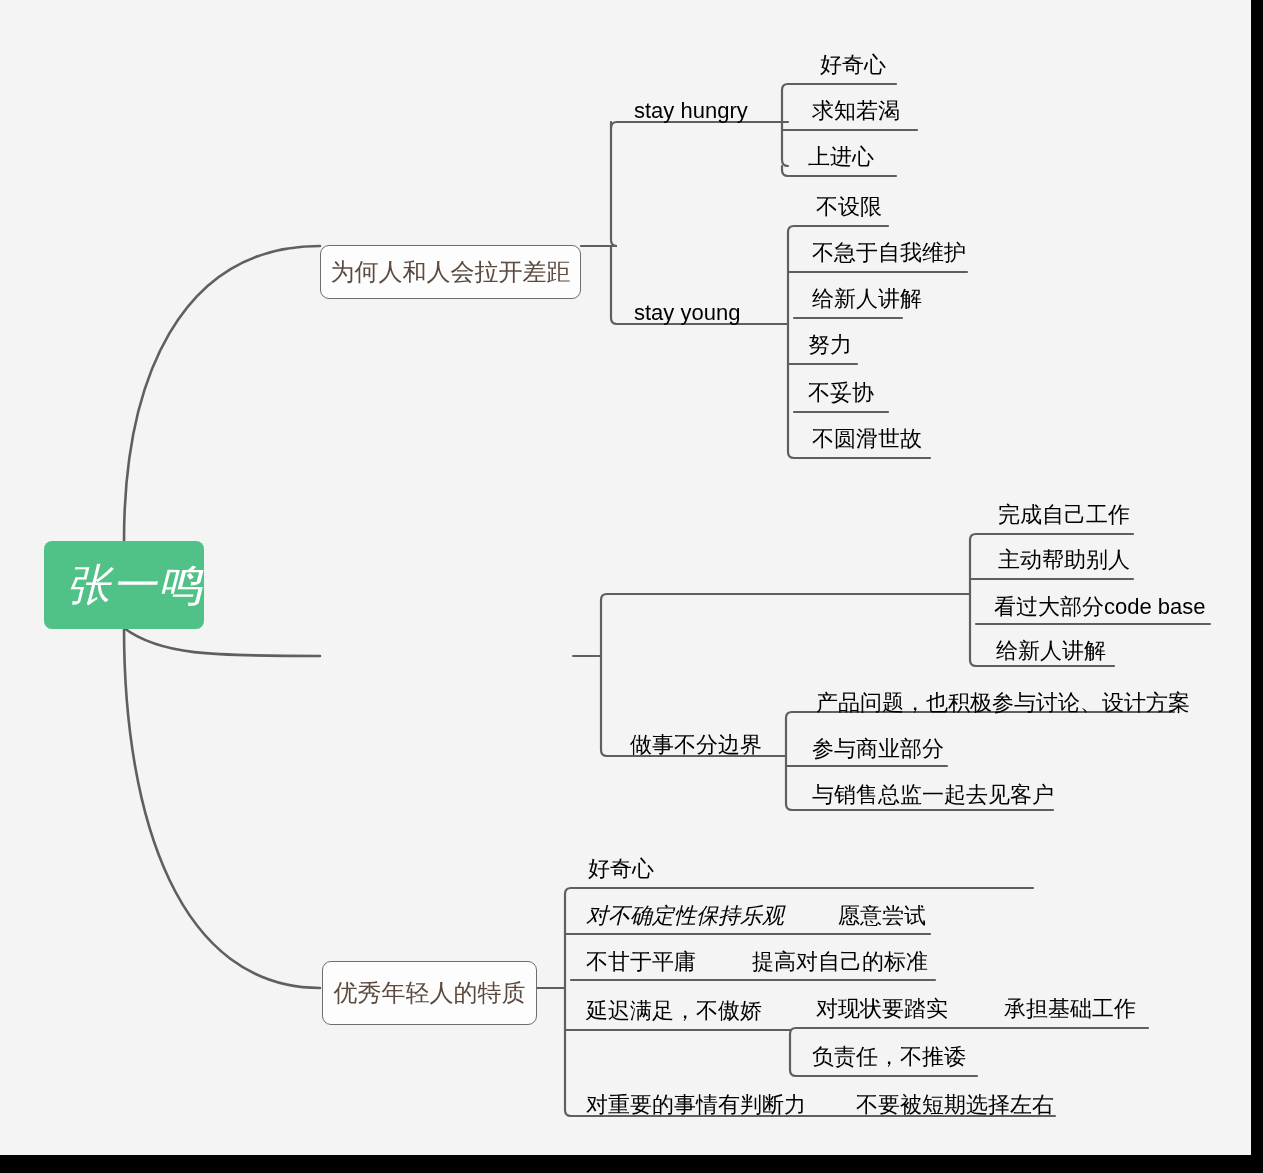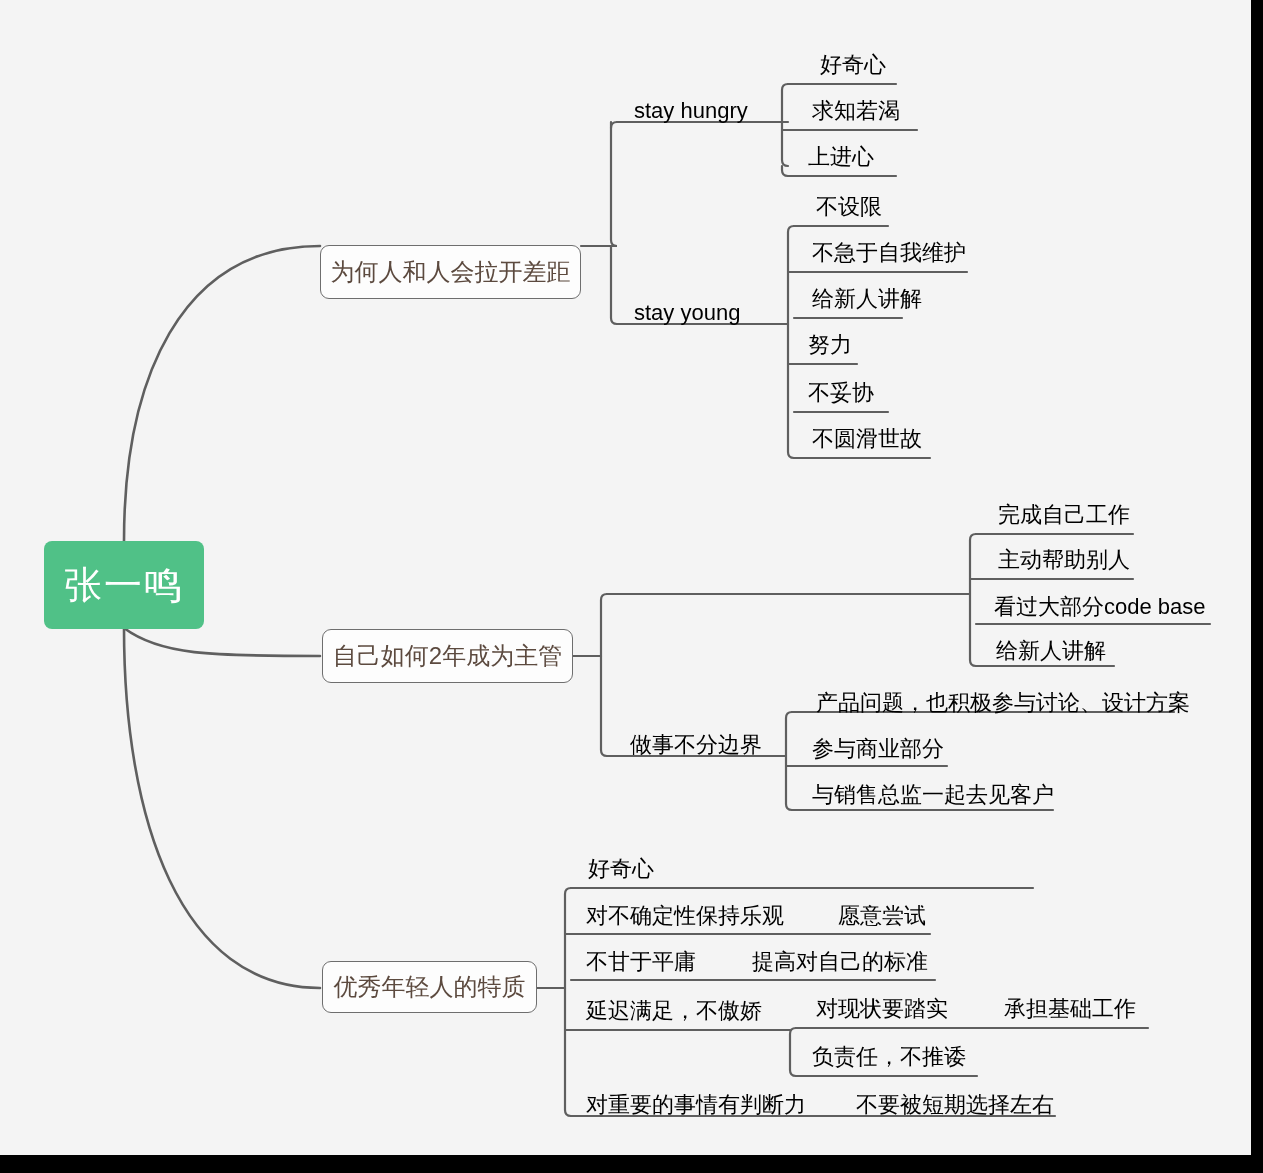--- a/index.html
+++ b/index.html
@@ -16,23 +16,24 @@
     overflow:hidden;
   }
   svg#wires{position:absolute;left:0;top:0;width:1251px;height:1155px;}
   .node{position:absolute;box-sizing:border-box;}
 
   
   .root-node{
     background:#50c187;
     border-radius:8px;
     color:#ffffff;
-    display:flex;align-items:center;justify-content:center;
-    font-size:38px;
+    display:flex;align-items:center;justify-content:flex-end;
+    font-size:44px;
     letter-spacing:2px;
+    font-style:italic;
   }
   
   .box-node{
     background:#fdfdfd;
     border:1.6px solid #6e6e6e;
     border-radius:9px;
     color:#5c4a3f;
     display:flex;align-items:center;justify-content:center;
     font-size:24px;
   }
@@ -119,25 +120,22 @@
   </svg>
 
   <div class="node root-node" style="left:44px;top:541px;width:160px;height:88px;">
     <span>张一鸣</span>
   </div>
 
   <div class="node box-node" style="left:320px;top:219px;width:261px;height:54px;margin-top:26px;">
     <span>为何人和人会拉开差距</span>
   </div>
 
-  <div class="node box-node" style="left:322px;top:629px;width:251px;height:54px;">
-    <span>自己如何2年成为主管</span>
-  </div>
 
-  <div class="node box-node" style="left:322px;top:961px;width:215px;height:52px;">
+  <div class="node box-node" style="left:322px;top:961px;width:215px;height:64px;">
     <span>优秀年轻人的特质</span>
   </div>
 
   <div class="lbl en" style="left:634px;top:100px;">stay hungry</div>
   <div class="lbl en" style="left:634px;top:302px;">stay young</div>
 
   <div class="lbl" style="left:820px;top:54px;">好奇心</div>
   <div class="lbl" style="left:812px;top:100px;">求知若渴</div>
   <div class="lbl" style="left:808px;top:146px;">上进心</div>
 
@@ -154,21 +152,21 @@
   <div class="lbl" style="left:998px;top:549px;">主动帮助别人</div>
   <div class="lbl" style="left:994px;top:596px;">看过大部分code base</div>
   <div class="lbl" style="left:996px;top:640px;">给新人讲解</div>
 
   <div class="lbl" style="left:816px;top:692px;">产品问题，也积极参与讨论、设计方案</div>
   <div class="lbl" style="left:812px;top:738px;">参与商业部分</div>
   <div class="lbl" style="left:812px;top:784px;">与销售总监一起去见客户</div>
 
   <div class="lbl" style="left:588px;top:858px;">好奇心</div>
 
-  <div class="lbl" style="left:586px;top:905px;">对不确定性保持乐观</div>
+  <div class="lbl" style="left:586px;top:905px;font-style:italic;">对不确定性保持乐观</div>
   <div class="lbl" style="left:838px;top:905px;">愿意尝试</div>
 
   <div class="lbl" style="left:586px;top:951px;text-align:center;">不甘于平庸</div>
   <div class="lbl" style="left:752px;top:951px;">提高对自己的标准</div>
 
   <div class="lbl" style="left:586px;top:1000px;font-family:Liberation Serif, serif;">延迟满足，不傲娇</div>
   <div class="lbl" style="left:816px;top:998px;">对现状要踏实</div>
   <div class="lbl" style="left:1004px;top:998px;">承担基础工作</div>
   <div class="lbl" style="left:812px;top:1046px;">负责任，不推诿</div>
 

